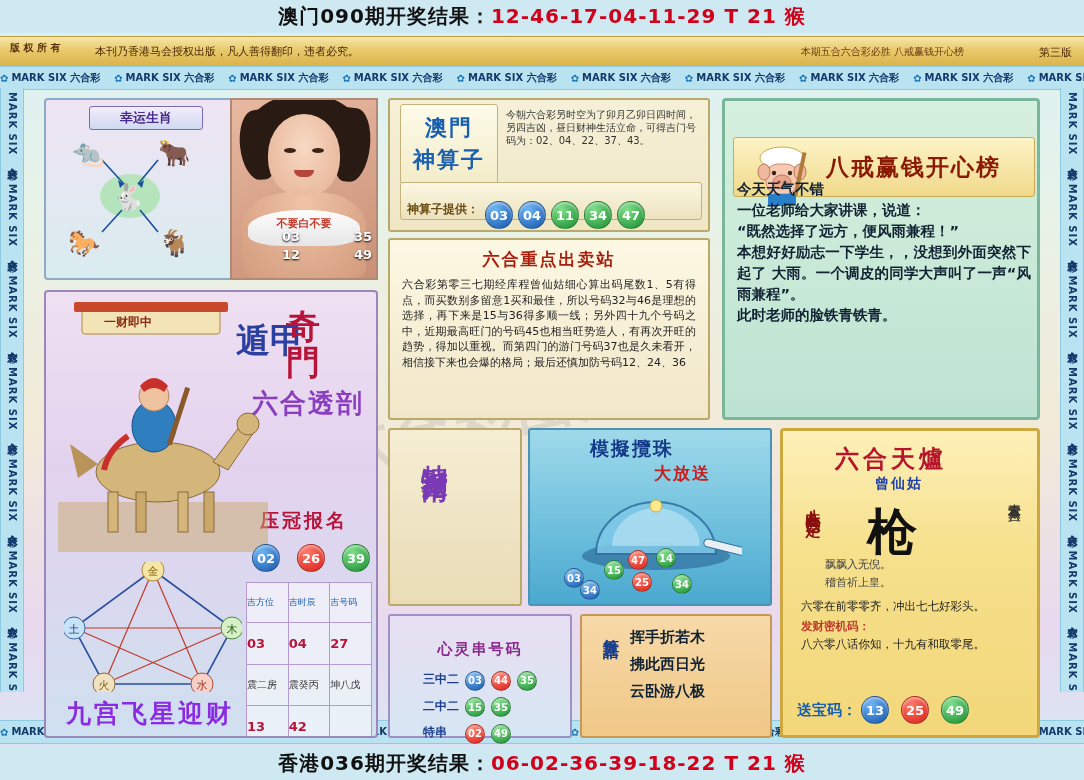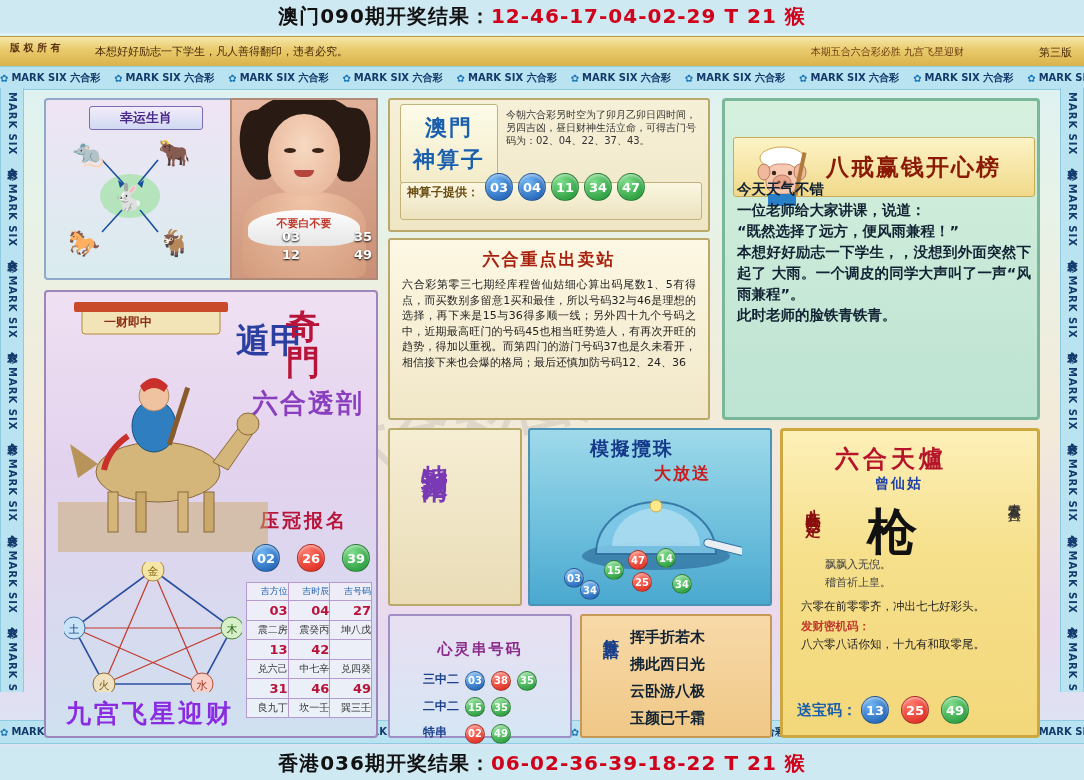--- a/index.html
+++ b/index.html
@@ -98,21 +98,21 @@
   #p3{left:388px;top:98px;width:322px;height:134px;
     background:linear-gradient(180deg,#f6f0d8,#efe6c4);border:2px solid #b9a96a;border-radius:3px;}
   #p3 .mtitle{position:absolute;left:10px;top:4px;width:96px;height:78px;
     background:linear-gradient(180deg,#fdfbe9,#f3ecc9);border:1px solid #c3b37a;border-radius:3px;
     display:flex;flex-direction:column;align-items:center;justify-content:center;}
   #p3 .mtitle .l1{font-size:22px;font-weight:bold;color:#1a5fae;letter-spacing:2px;}
   #p3 .mtitle .l2{font-size:22px;font-weight:bold;color:#1a5fae;letter-spacing:2px;margin-top:2px;}
   #p3 .mtext{position:absolute;left:116px;top:8px;width:196px;font-size:10px;line-height:13px;color:#333;}
   #p3 .mprov{position:absolute;left:10px;bottom:10px;width:302px;height:32px;
     background:linear-gradient(180deg,#fbf7e2,#ece2bd);border:1px solid #c3b37a;border-radius:3px;
-    display:flex;align-items:flex-end;padding:18px 6px;box-sizing:border-box;}
+    display:flex;align-items:flex-start;padding:18px 6px;box-sizing:border-box;}
   #p3 .mprov .lab{font-size:12px;color:#6a4d14;font-weight:bold;margin-right:6px;}
   #p3 .mprov .ball{margin-right:5px;}
   
   #p4{left:388px;top:238px;width:322px;height:182px;
     background:linear-gradient(180deg,#fdf8e4,#f1e7c8);border:2px solid #b9a96a;border-radius:3px;}
   #p4 .h{margin:8px 0 4px;text-align:center;font-size:17px;font-weight:bold;color:#a8210f;letter-spacing:2px;}
   #p4 .body{padding:2px 12px;font-size:11px;line-height:15.5px;color:#222;text-align:justify;}
   
   #p5{left:722px;top:98px;width:318px;height:322px;
     background:linear-gradient(180deg,#d6f0de,#bde3d2);border:3px solid #7ab79a;border-radius:4px;}
@@ -130,21 +130,21 @@
   #p6 .big2{position:absolute;left:190px;top:30px;font-size:34px;font-weight:bold;color:#2a3fa0;line-height:36px;}
   #p6 .big3{position:absolute;left:206px;top:96px;font-size:26px;font-weight:bold;color:#8a3fbf;line-height:30px;letter-spacing:2px;}
   #p6 .sub{position:absolute;left:214px;top:216px;font-size:19px;font-weight:bold;color:#b8143a;letter-spacing:3px;}
   #p6 .horse{position:absolute;left:12px;top:60px;width:210px;height:200px;}
   #p6 .five{position:absolute;left:18px;top:270px;width:178px;height:130px;}
   #p6 .btm{position:absolute;left:20px;bottom:6px;font-size:25px;font-weight:bold;color:#8a2be2;letter-spacing:3px;}
   
   #p6 .nrow{position:absolute;left:206px;top:252px;width:118px;display:flex;justify-content:space-between;}
   #p6 .ntable{position:absolute;left:200px;top:290px;width:126px;border:1px solid #9b7fc0;background:rgba(255,255,255,.55);
     border-collapse:collapse;font-size:10px;color:#333;}
-  #p6 .ntable td{border:1px solid #b49ad0;text-align:right;padding:2px 0;}
+  #p6 .ntable td{border:1px solid #b49ad0;text-align:left;padding:13px 0;}
   #p6 .ntable td.n{font-size:13px;font-weight:bold;color:#b8143a;}
   #p6 .ntable td.h{font-size:9px;color:#1a5fae;}
   
   #p7{left:388px;top:428px;width:134px;height:178px;
     background:linear-gradient(180deg,#f6eed4,#e9dcb6);border:2px solid #b9a96a;border-radius:3px;}
   #p7 .v{position:absolute;left:30px;top:14px;font-size:26px;font-weight:bold;color:#7a3ab5;line-height:30px;writing-mode:vertical-rl;letter-spacing:3px;}
   
   #p8{left:528px;top:428px;width:244px;height:178px;
     background:linear-gradient(180deg,#9fd9ea 0%,#6fc0dd 55%,#4aa8cf 100%);
     border:2px solid #4a93b5;border-radius:3px;overflow:hidden;}
@@ -183,27 +183,27 @@
   
   .wm{position:absolute;left:330px;top:380px;font-size:56px;color:rgba(150,150,150,.22);font-weight:bold;transform:rotate(-12deg);pointer-events:none;letter-spacing:6px;}
 </style>
 </head>
 <body>
 
 <div class="page">
 
   <div class="result-bar result-top">
     <span class="lbl">澳门090期开奖结果：</span>
-    <span>12-46-17-04-02-29 T 21 猴</span>
+    <span>12-46-17-04-11-29 T 21 猴</span>
   </div>
 
   <div class="gold-banner">
     <span class="gb-l">版 权 所 有</span>
-    <span class="gb-c">本想好好励志一下学生，凡人善得翻印，违者必究。</span>
-    <span class="gb-r">本期五合六合彩必胜  九宫飞星迎财</span>
+    <span class="gb-c">本刊乃香港马会授权出版，凡人善得翻印，违者必究。</span>
+    <span class="gb-r">本期五合六合彩必胜  八戒赢钱开心榜</span>
     <span class="gb-far">第三版</span>
   </div>
 
   <div class="mark-strip top" id="strip-top">
       <span class="mark-item"><span class="star">✿</span>MARK SIX 六合彩</span>
       <span class="mark-item"><span class="star">✿</span>MARK SIX 六合彩</span>
       <span class="mark-item"><span class="star">✿</span>MARK SIX 六合彩</span>
       <span class="mark-item"><span class="star">✿</span>MARK SIX 六合彩</span>
       <span class="mark-item"><span class="star">✿</span>MARK SIX 六合彩</span>
       <span class="mark-item"><span class="star">✿</span>MARK SIX 六合彩</span>
@@ -463,21 +463,21 @@
     </div>
   </div>
 
   <div class="panel" id="p10">
     <div class="t">心灵串号码</div>
     <table>
       <tbody>
           <tr>
         <td class="lab">三中二</td>
         <td><span class="ball sm blue">03</span></td>
-        <td><span class="ball sm red">38</span></td>
+        <td><span class="ball sm red">44</span></td>
         <td><span class="ball sm green">35</span></td>
       </tr>
       <tr>
         <td class="lab">二中二</td>
         <td><span class="ball sm green">15</span></td>
         <td><span class="ball sm green">35</span></td>
         <td></td>
       </tr>
       <tr>
         <td class="lab">特串</td>
@@ -488,21 +488,20 @@
     </tbody>
       </table>
   </div>
 
   <div class="panel" id="p11">
     <div class="v">算世語</div>
     <div class="lines">
       <div>挥手折若木</div>
       <div>拂此西日光</div>
       <div>云卧游八极</div>
-      <div>玉颜已千霜</div>
     </div>
   </div>
 
   <div class="result-bar result-bottom">
     <span class="lbl">香港036期开奖结果：</span>
     <span>06-02-36-39-18-22 T 21 猴</span>
   </div>
 
 </div>
 

